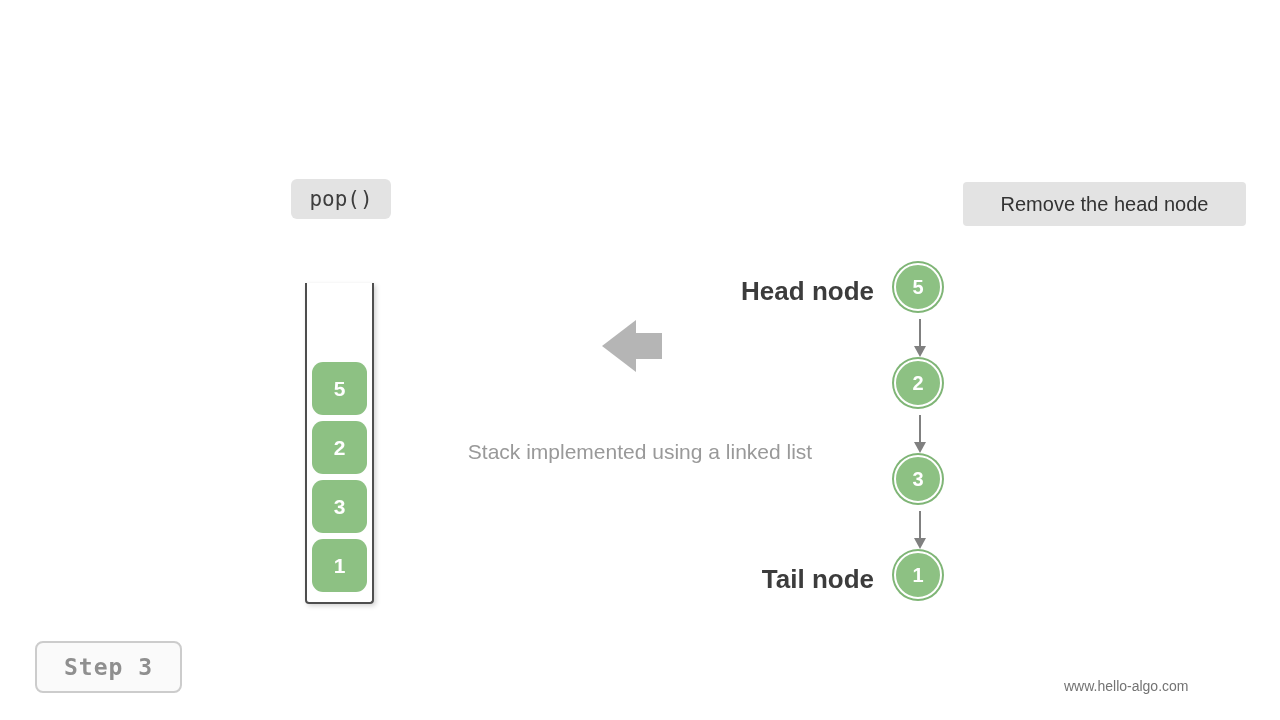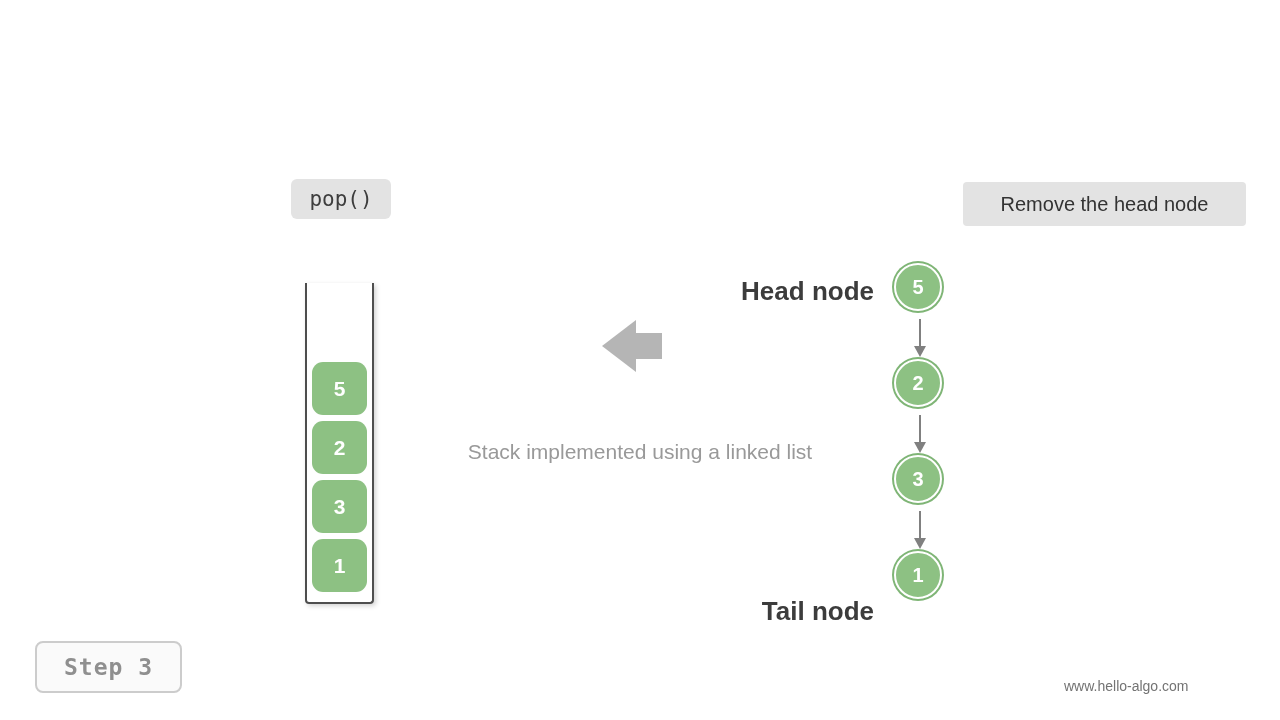--- a/index.html
+++ b/index.html
@@ -95,21 +95,21 @@
     border-right: 6px solid transparent;
     border-top: 11px solid #808080;
   }
 
   
   .node-label {
     right: 406px; width: 260px; text-align: right;
     font-size: 26px; font-weight: bold; color: #3c3c3c;
   }
   .node-label.head { top: 276px; }
-  .node-label.tail { top: 596px; }
+  .node-label.tail { top: 564px; }
 
   
   .step-badge {
     left: 35px; top: 641px; width: 147px; height: 52px;
     background: #fafafa; border: 2px solid #cccccc; border-radius: 8px;
     display: flex; align-items: center; justify-content: center;
     font-family: "DejaVu Sans Mono", monospace;
     font-size: 23px; font-weight: bold; color: #8f8f8f;
     letter-spacing: 1px;
   }

